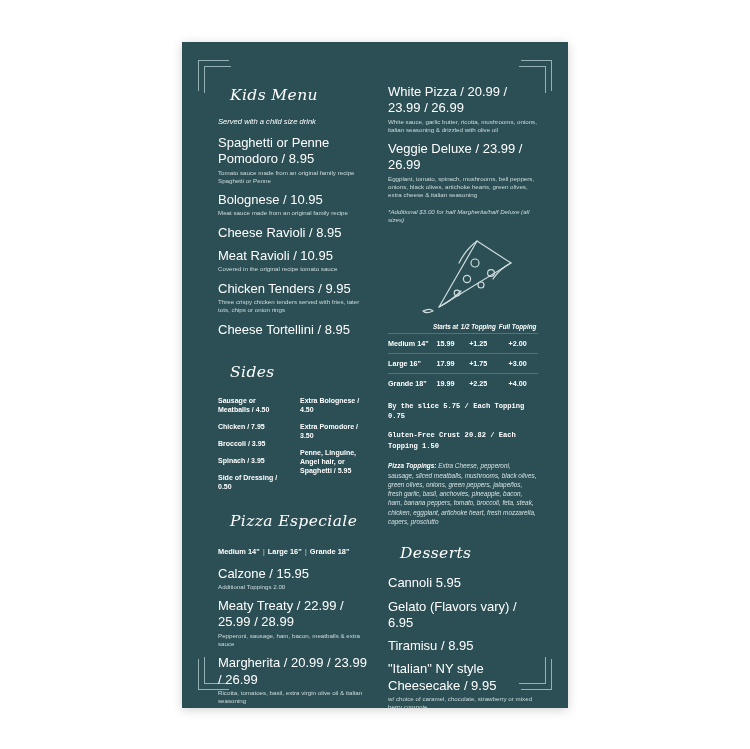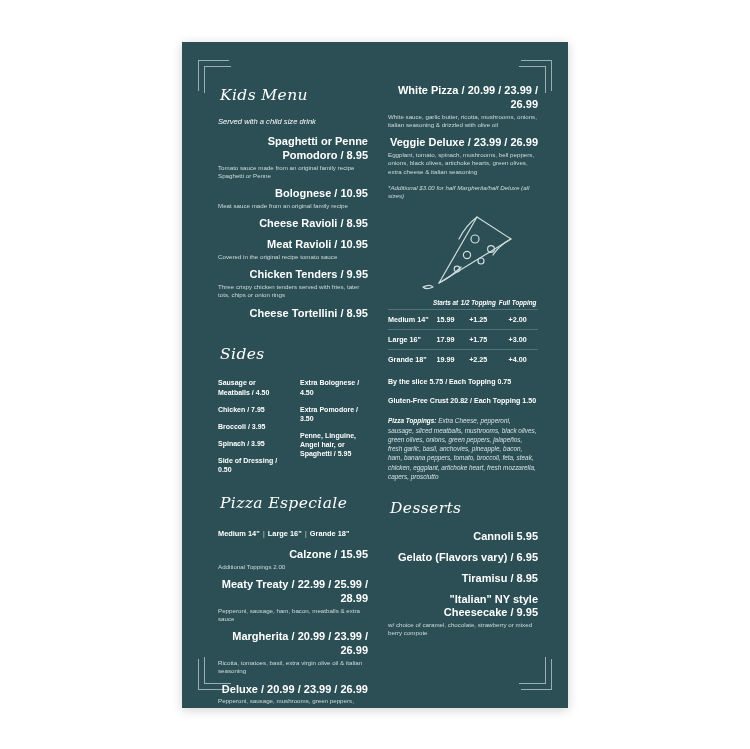--- a/index.html
+++ b/index.html
@@ -57,21 +57,21 @@
   }
   .col { width: 154px; }
   .col.right { width: 162px; }
 
   .sec-title {
     font-family: "DejaVu Serif", serif;
     font-style: italic;
     font-size: 15.5px;
     letter-spacing: .4px;
     color: #ffffff;
-    margin: 0 0 10px 0;
+    margin: 0 0 10px 10px;
     display: inline-block;
     position: relative;
     padding: 2px 6px 3px 2px;
     text-align: right;
   }
   .sec-title .brush {
     position: absolute;
     left: -2px;
     top: 4px;
     height: 15px;
@@ -83,25 +83,24 @@
 
   .lead {
     font-size: 7.6px;
     font-style: italic;
     font-weight: normal;
     margin: 0 0 9px 0;
     color: #ffffff;
   }
   .item { margin-bottom: 7px; }
   .item-name {
-    font-size: 11px;
-    font-weight: bold;
+    font-size: 13px;
+    font-weight: normal;
     color: #ffffff;
     line-height: 1.25;
-    text-align: right;
   }
   .item-desc {
     font-size: 6.2px;
     color: #cfdcdd;
     line-height: 1.35;
     margin-top: 1px;
   }
   .note {
     font-size: 6.2px;
     font-style: italic;
@@ -157,20 +156,21 @@
   }
   .ptable td.lbl { text-align: left; }
   .ptable tr:last-child td { border-bottom: none; }
 
   .extra-line {
     font-size: 7.1px;
     font-weight: bold;
     color: #ffffff;
     line-height: 1.5;
     margin-top: 8px;
+    font-family: Liberation Mono, monospace;
   }
 
   .toppings {
     font-size: 6.4px;
     font-style: italic;
     color: #d7e3e4;
     line-height: 1.45;
     margin-top: 10px;
   }
   .toppings b { color: #ffffff; font-style: italic; }

